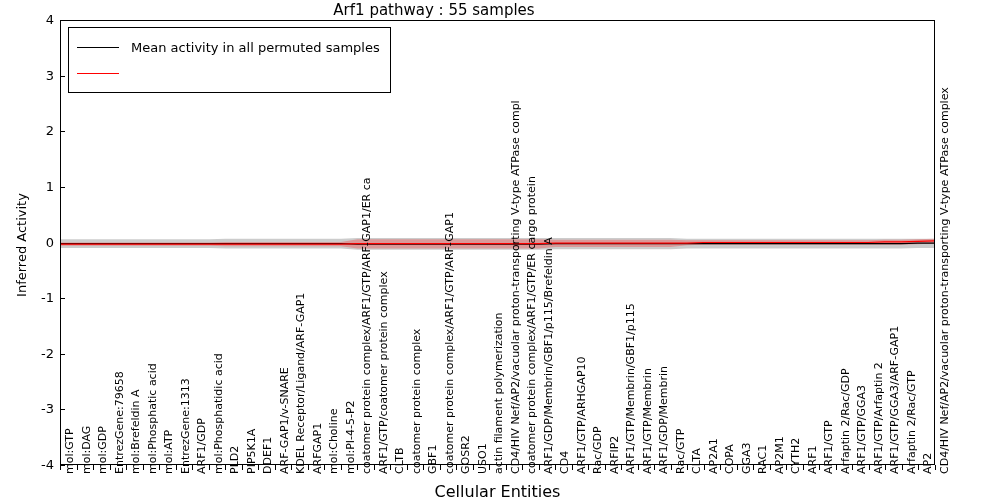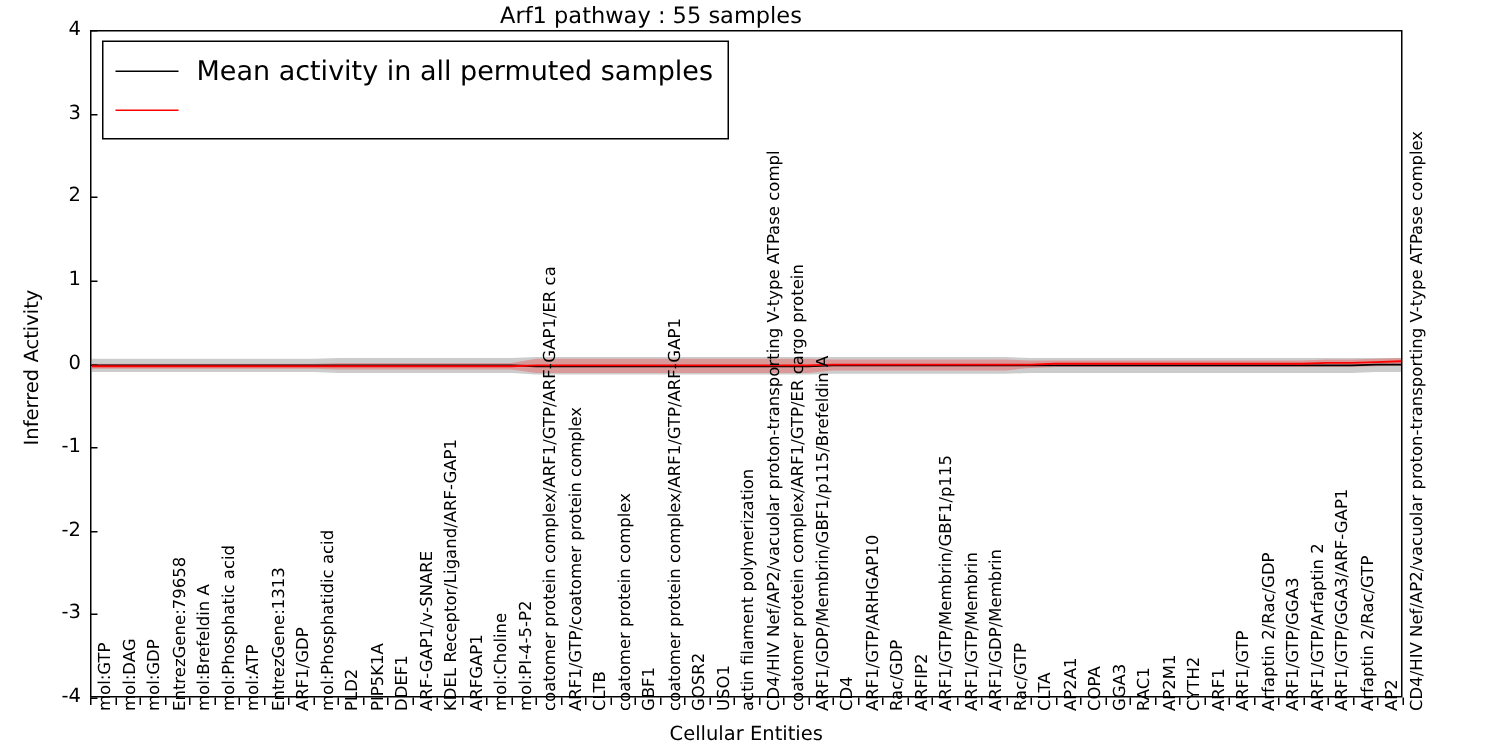--- a/index.html
+++ b/index.html
@@ -70,21 +70,21 @@
     height: 1px;
     background: #000;
   }
   
   #xlabel {
     position: absolute;
     left: 60px;
     top: 482px;
     width: 875px;
     text-align: center;
-    font-size: 13px;
+    font-size: 16px;
     color: #000;
   }
   #xticks {
     position: absolute;
     left: 60px;
     top: 466px;
     width: 875px;
     height: 0;
   }
   .xtick-mark {
@@ -119,21 +119,21 @@
     height: 26px;
   }
   .legend-swatch {
     width: 42px;
     height: 0;
     border-top-width: 1.5px;
     border-top-style: solid;
     margin-right: 12px;
   }
   .legend-text {
-    font-size: 18px;
+    font-size: 13px;
     color: #000;
     white-space: nowrap;
   }
   
   #series-svg {
     position: absolute;
     left: 0;
     top: 0;
     width: 100%;
     height: 100%;

